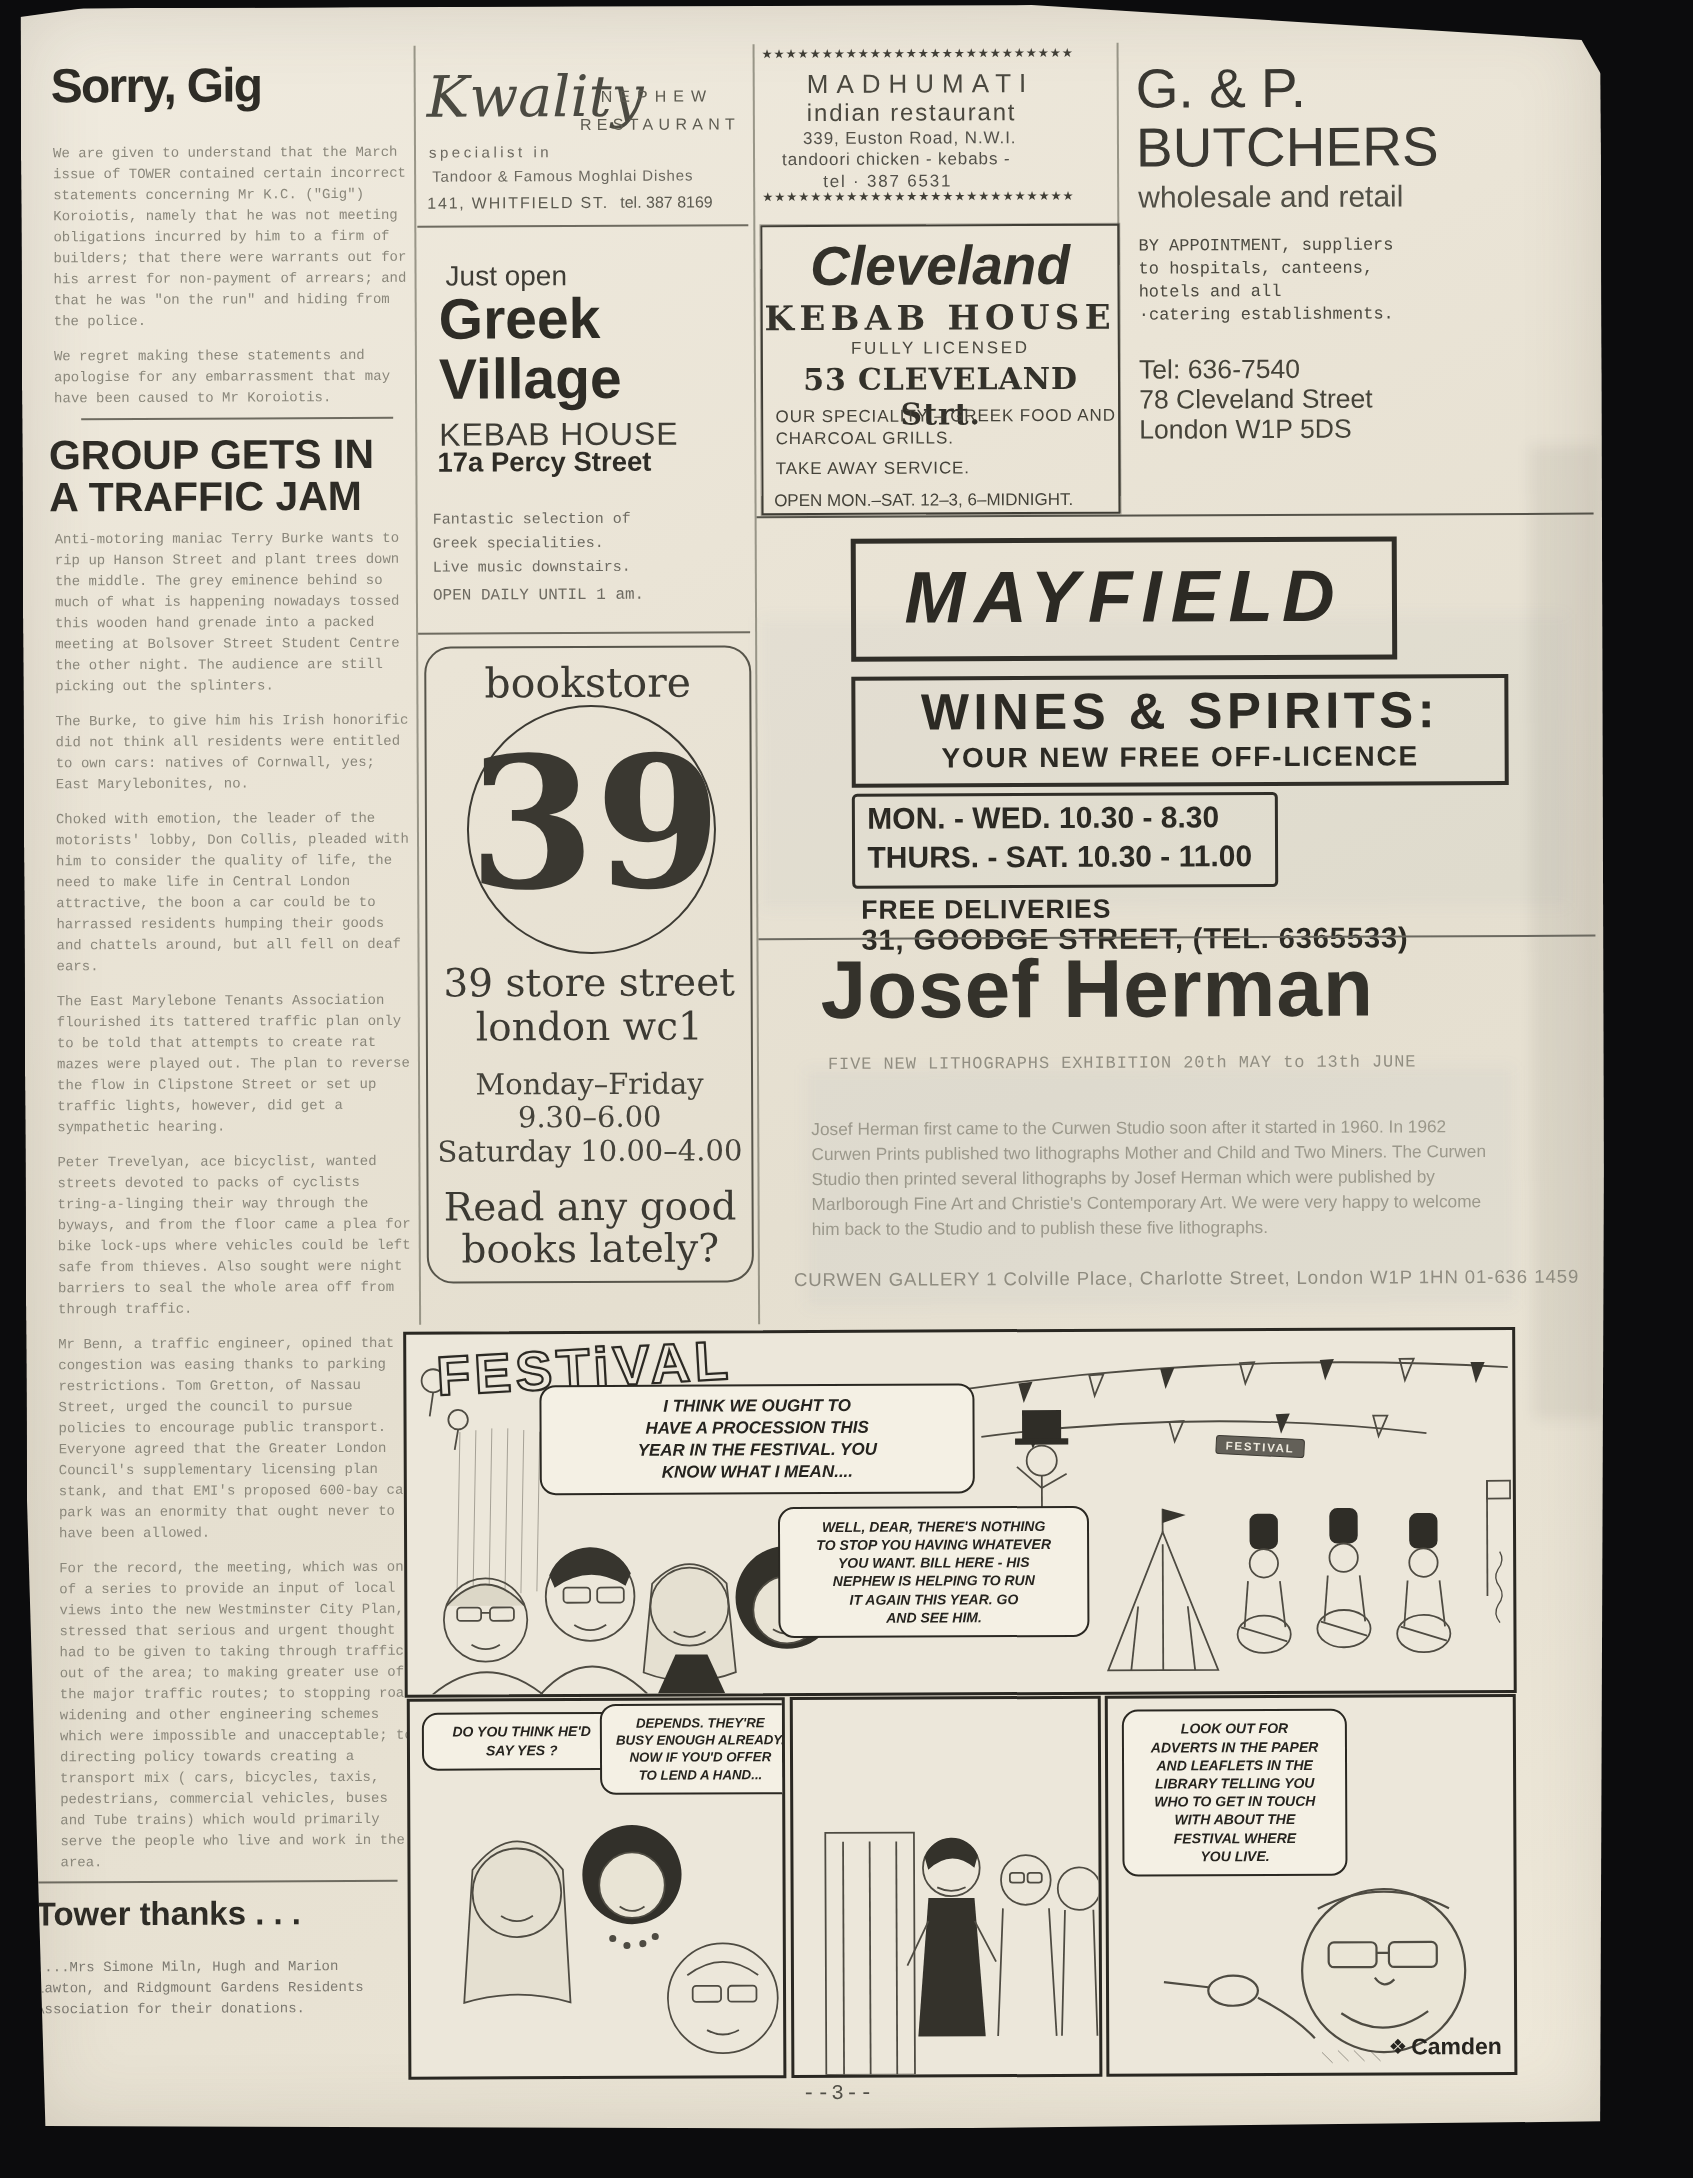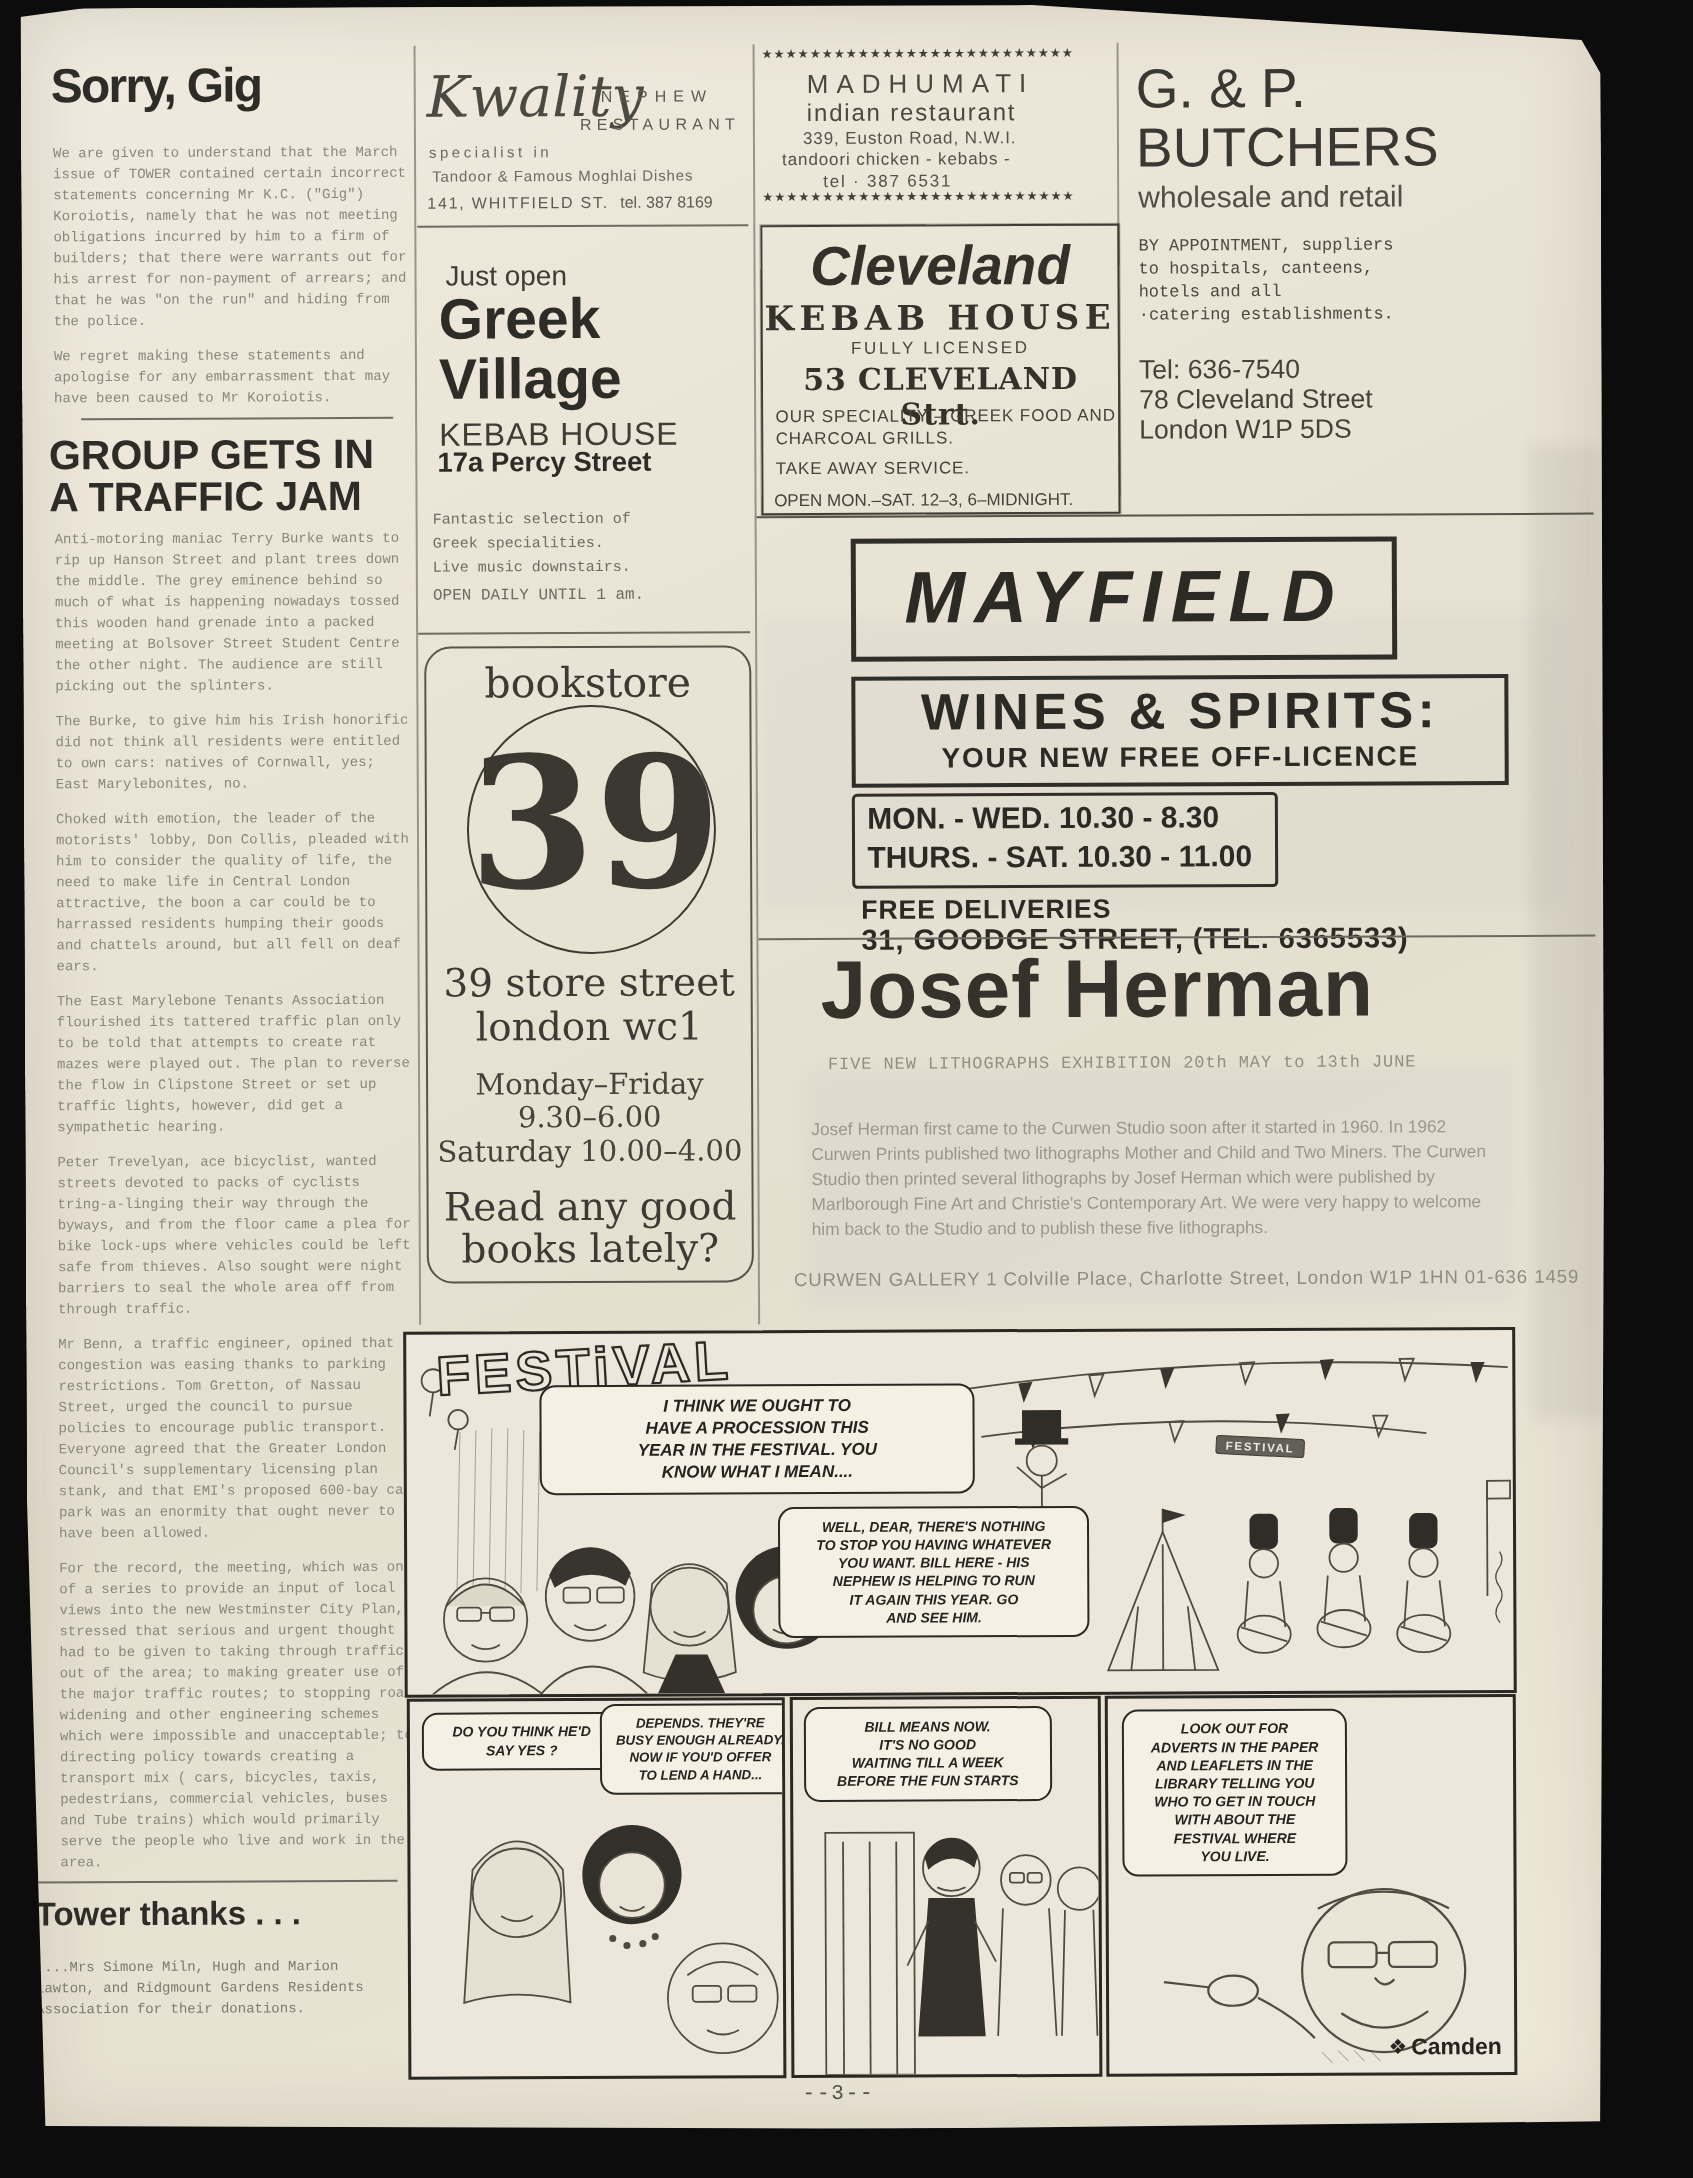--- a/index.html
+++ b/index.html
@@ -330,24 +330,20 @@
           <line x1="152" y1="250" x2="128" y2="300"></line>
             <line x1="204" y1="250" x2="228" y2="296"></line>
           <circle cx="262" cy="204" r="28"></circle>
           <rect x="244" y="196" width="16" height="11" rx="3"></rect>
             <rect x="264" y="196" width="16" height="11" rx="3"></rect>
           <path d="M236,236 L230,380 M288,236 L296,380"></path>
           <circle cx="322" cy="214" r="24"></circle>
           <path d="M306,238 L302,380 M338,238 L342,380"></path>
         </g>
       </svg>
-      <div class="bubble" style="left:10.6px;top:7px;width:223px;">BILL MEANS NOW.
-IT'S NO GOOD
-WAITING TILL A WEEK
-BEFORE THE FUN STARTS</div>
     </div>
 
     <div class="panel" style="left:700px;top:367px;width:405px;height:375px;">
       <svg width="405" height="375" viewBox="0 0 457 423">
         <g stroke="#4e4b42" stroke-width="2.5" fill="none">
           <circle cx="310" cy="308" r="92" fill="#eae5d6"></circle>
           <path d="M236,238 Q310,200 384,238"></path>
           <rect x="248" y="276" width="54" height="28" rx="6"></rect>
             <rect x="316" y="276" width="54" height="28" rx="6"></rect>
           <line x1="302" y1="288" x2="316" y2="288"></line>

